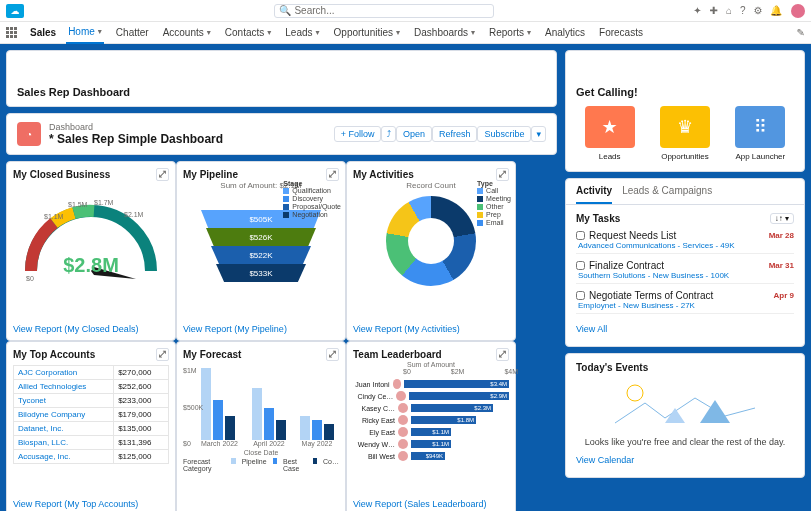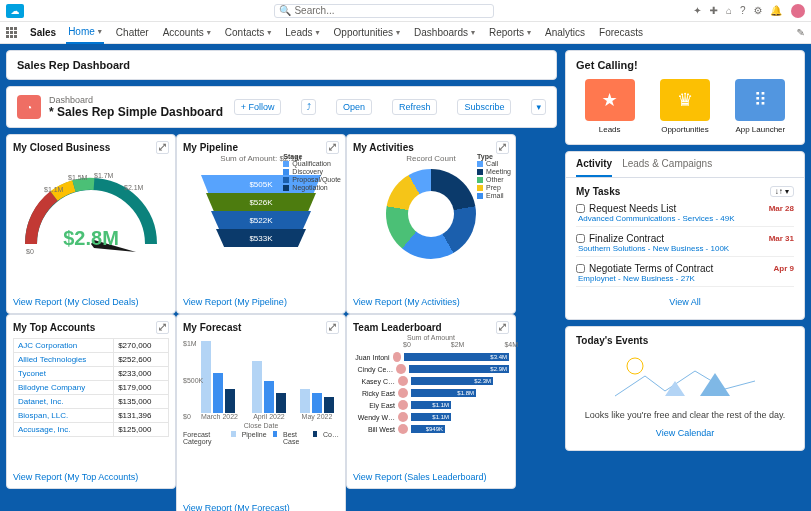--- a/index.html
+++ b/index.html
@@ -17,40 +17,40 @@
   .tab.active { border-bottom: 2px solid #0176d3; color: #0176d3; }
   .chev { font-size:8px; color:#706e6b;}
   .waffle { width:14px;display:grid;grid-template-columns:repeat(3,3px);grid-template-rows:repeat(3,3px);gap:1px;}
   .waffle span{background:#706e6b;}
   .editpen{margin-left:auto;color:#706e6b;}
   
   .chrome { background: linear-gradient(#0b5cab,#0b5cab); padding: 6px 6px 8px 6px; display: flex; gap: 8px; }
   .leftcol { flex: 1; display:flex; flex-direction:column; gap:6px;}
   .rightcol { width: 240px; display:flex; flex-direction:column; gap:6px;}
   .card { background:#fff; border-radius:4px; border:1px solid #d8dde6; }
-  .section-title{ font-size:11px; font-weight:700; padding:8px 10px;}
+  .section-title{ font-size:11px; font-weight:700; padding:8px 10px;margin-top:27px;}
   
   .dashheader{display:flex;align-items:center;padding:8px 10px;gap:8px;}
   .appicon{width:24px;height:24px;background:#ef6e64;border-radius:4px;display:flex;align-items:center;justify-content:center;color:#fff;}
   .dashmeta .sub{font-size:9px;color:#706e6b;}
   .dashmeta .ttl{font-size:12px;font-weight:700;}
-  .dashactions{margin-left:auto;display:flex;gap:20px;}
+  .dashactions{margin-left:auto;display:flex;gap:0;}
   .btn{border:1px solid #d8dde6;border-radius:3px;background:#fff;padding:2px 6px;font-size:9px;color:#0176d3;display:flex;align-items:center;gap:2px;}
   .btn.icononly{padding:2px 4px;}
   
   .grid{display:grid;grid-template-columns:170px 170px 170px;gap:0;padding:0;}
   .widget{background:#fff;border:1px solid #d8dde6;border-radius:4px;padding:6px;display:flex;flex-direction:column;position:relative;}
   .whdr{display:flex;align-items:center;gap:4px;font-size:10px;font-weight:600;}
   .expand{margin-left:auto;color:#706e6b;font-size:9px;border:1px solid #d8dde6;border-radius:2px;padding:0 2px;}
   .link{color:#0176d3;font-size:9px;margin-top:auto;}
   
   .gauge-wrap{position:relative;height:100px;display:flex;align-items:flex-end;justify-content:center;}
   .gauge-val{position:absolute;bottom:4px;font-size:20px;color:#4bc076;font-weight:600;}
   
-  .funnel{display:flex;flex-direction:column;align-items:center;gap:0;margin-top:12px;}
+  .funnel{display:flex;flex-direction:column;align-items:center;gap:0;margin-top:20px;}
   .funnel div{color:#fff;font-size:8px;display:flex;align-items:center;justify-content:center;}
   .funnel .f0{width:120px;height:18px;background:#57a3fd;clip-path:polygon(0 0,100% 0,94% 100%,6% 100%);}
   .funnel .f1{width:110px;height:18px;background:#4d7c0f;clip-path:polygon(0 0,100% 0,93% 100%,7% 100%);}
   .funnel .f2{width:100px;height:18px;background:#1b5fad;clip-path:polygon(0 0,100% 0,92% 100%,8% 100%);}
   .funnel .f3{width:90px;height:18px;background:#0b3a6b;clip-path:polygon(0 0,100% 0,91% 100%,9% 100%);}
   .funnel-legend{position:absolute;right:4px;top:18px;font-size:7px;color:#3e3e3c;}
   .legend-row{display:flex;align-items:center;gap:3px;margin-bottom:1px;}
   .sw{width:6px;height:6px;}
   
   .donut{width:90px;height:90px;border-radius:50%;background:conic-gradient(#0b3a6b 0 80deg,#1b5fad 80deg 150deg,#3b8ef0 150deg 220deg,#4bc076 220deg 280deg,#f5c518 280deg 330deg,#57a3fd 330deg 360deg);margin:6px auto;position:relative;}
@@ -79,21 +79,21 @@
   .tabstrip{display:flex;gap:10px;border-bottom:1px solid #d8dde6;padding:0 10px;}
   .tabstrip div{padding:6px 0;font-size:10px;color:#706e6b;}
   .tabstrip .on{color:#181818;font-weight:700;border-bottom:2px solid #0176d3;}
   .tasks{padding:8px 10px;display:flex;flex-direction:column;gap:6px;}
   .taskhdr{display:flex;align-items:center;gap:4px;font-weight:700;}
   .taskhdr .sort{margin-left:auto;border:1px solid #d8dde6;border-radius:3px;padding:0 4px;font-size:8px;font-weight:400;}
   .task{border-bottom:1px solid #eee;padding-bottom:3px;}
   .task .row1{display:flex;align-items:center;gap:4px;}
   .task .due{margin-left:auto;color:#c23934;font-size:8px;font-weight:600;}
   .task .sublink{color:#0176d3;font-size:8px;margin-left:2px;}
-  .centerlink{color:#0176d3;font-size:9px;text-align:center;padding:4px 0;}
+  .centerlink{color:#0176d3;font-size:9px;padding:4px 0;}
   .events{padding:8px 10px;}
   .illus{height:60px;display:flex;align-items:center;justify-content:center;}
   .empty{font-size:9px;color:#3e3e3c;text-align:center;margin:4px 0;}
   
   .footer{height:18px;background:#fff;border-top:1px solid #d8dde6;display:flex;align-items:center;gap:12px;padding:0 10px;font-size:9px;color:#3e3e3c;}
   input[type=checkbox]{width:9px;height:9px;}
 </style>
 </head>
 <body>
 

